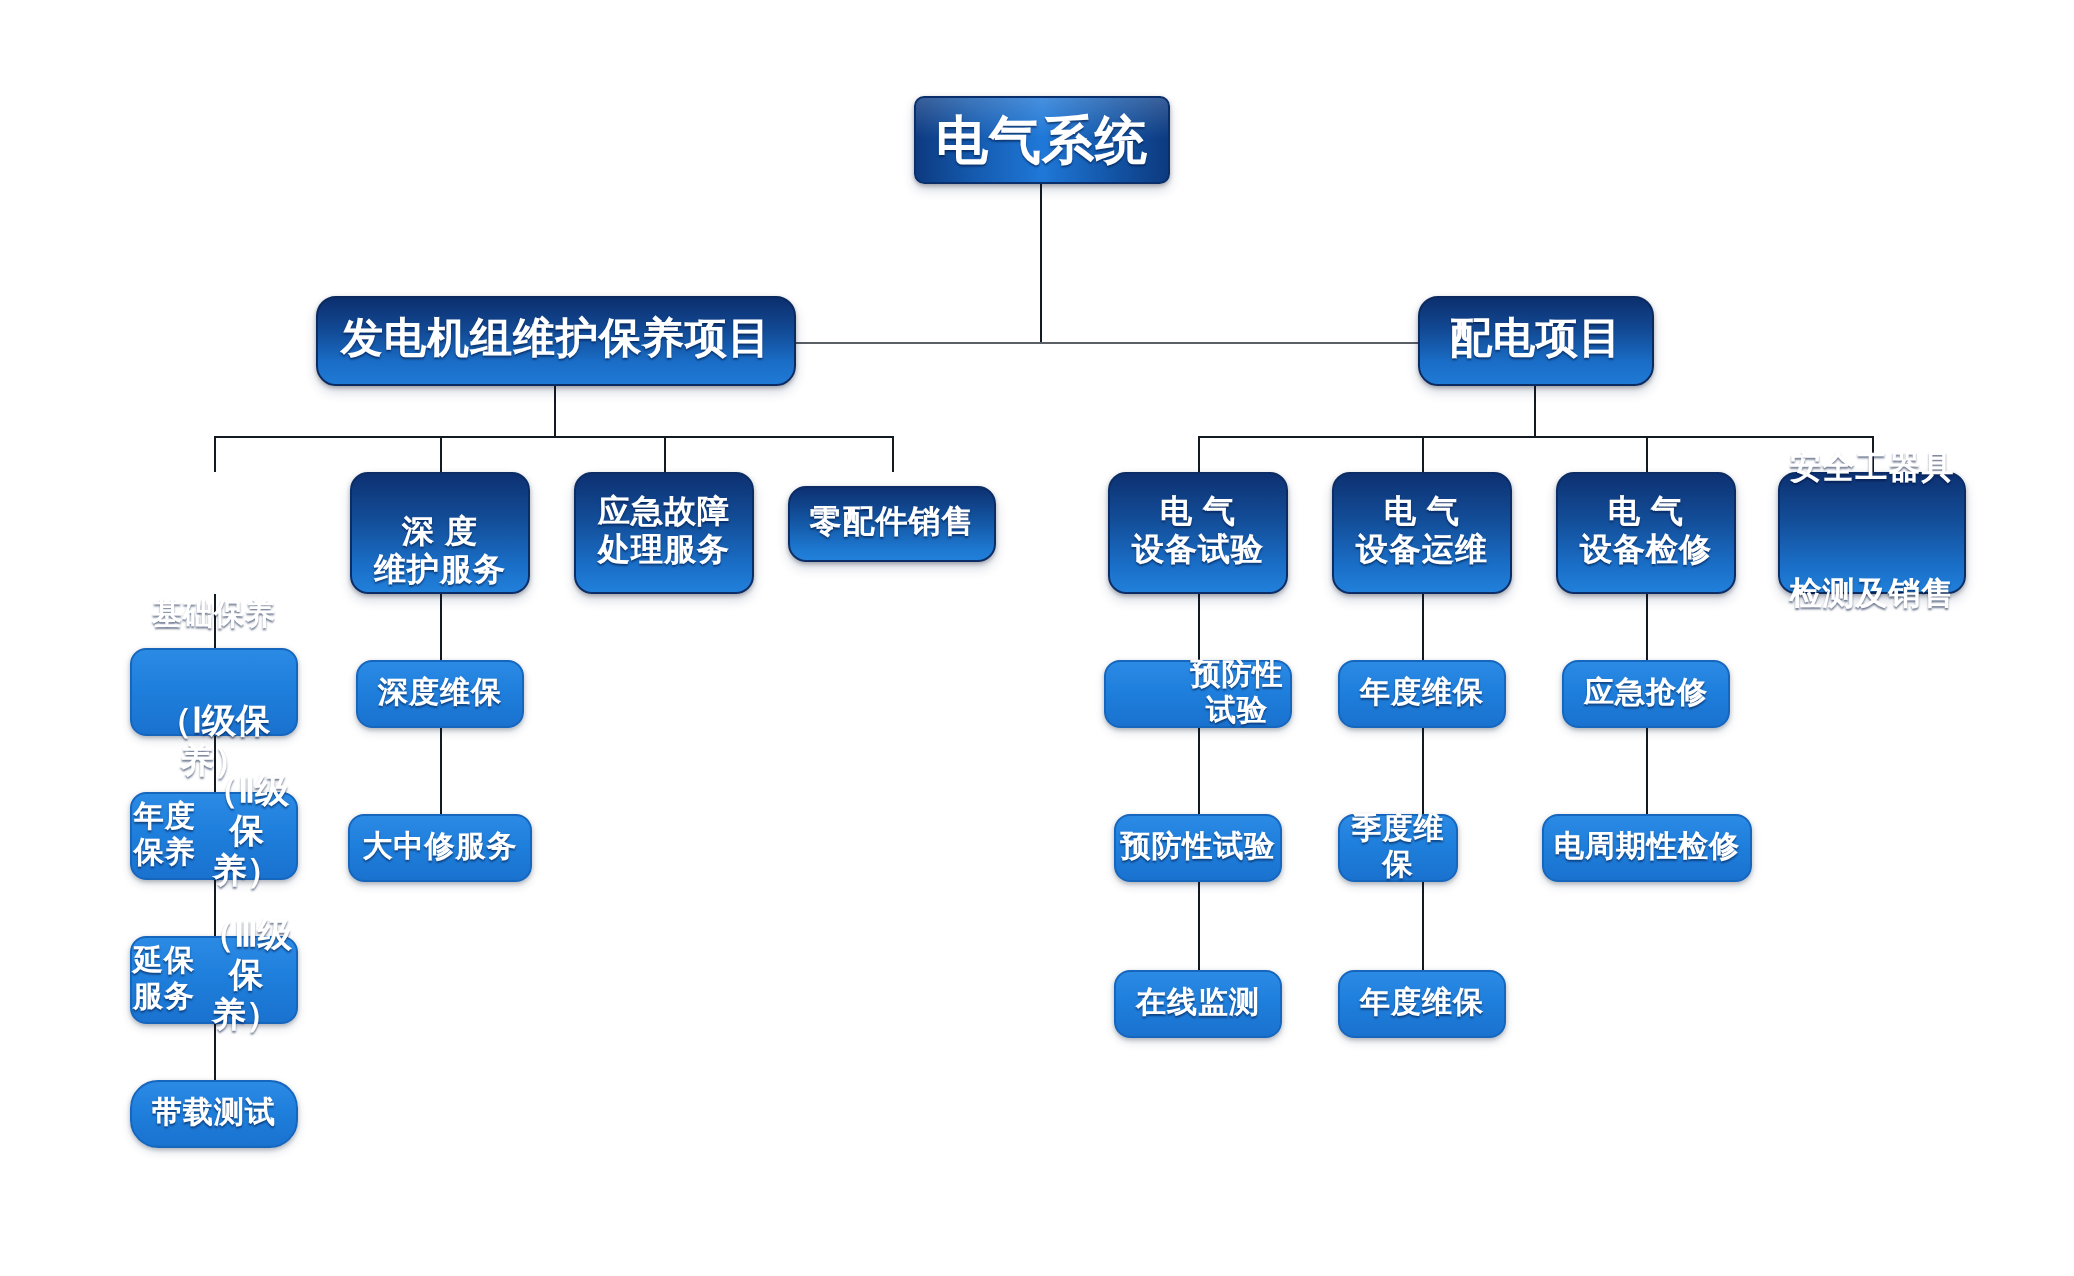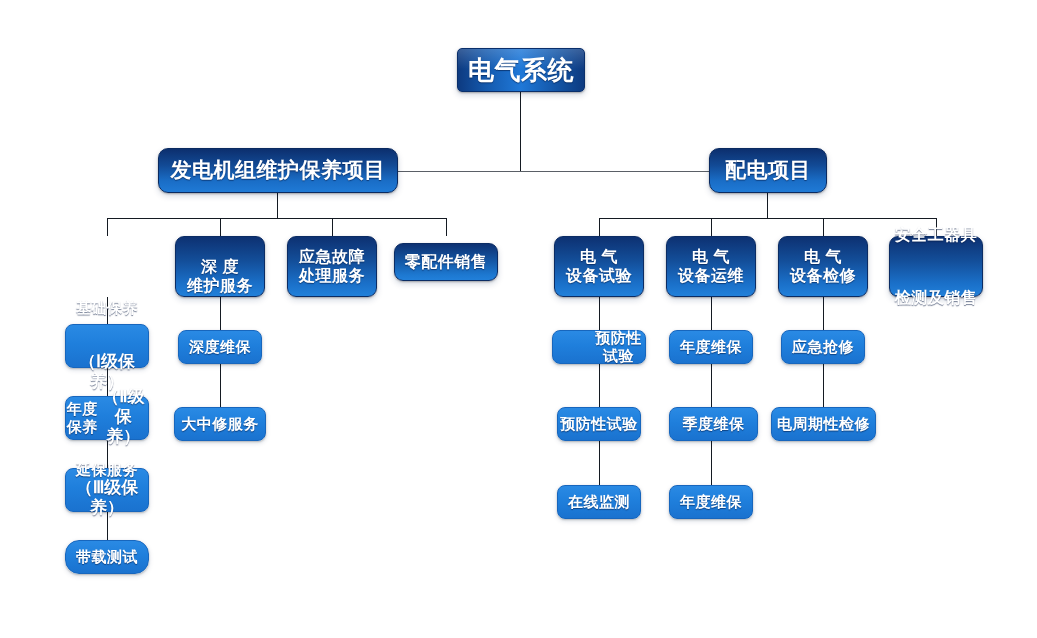--- a/index.html
+++ b/index.html
@@ -168,21 +168,21 @@
   <div class="node leaf" style="left:65px;top:324px;width:84px;height:44px;flex-direction:column;gap:36px;">
     <span class="l1">基础保养</span>
     <span class="sub">（Ⅰ级保养）</span>
   </div>
 
   <div class="node leaf" style="left:65px;top:396px;width:84px;height:44px;flex-direction:row;">
     <span class="l1">年度保养</span>
     <span class="sub">（Ⅱ级保养）</span>
   </div>
 
-  <div class="node leaf" style="left:65px;top:468px;width:84px;height:44px;flex-direction:column;">
+  <div class="node leaf" style="left:65px;top:468px;width:84px;height:44px;flex-direction:row;">
     <span class="l1">延保服务</span>
     <span class="sub">（Ⅲ级保养）</span>
   </div>
 
   <div class="node leaf" style="left:65px;top:540px;width:84px;height:34px;border-radius:14px;">
     <span class="l1">带载测试</span>
   </div>
 
   <div class="node leaf" style="left:178px;top:330px;width:84px;height:34px;align-items:center;">
     <span class="l1">深度维保</span>
@@ -201,21 +201,21 @@
   </div>
 
   <div class="node leaf" style="left:557px;top:485px;width:84px;height:34px;">
     <span class="l1">在线监测</span>
   </div>
 
   <div class="node leaf" style="left:669px;top:330px;width:84px;height:34px;">
     <span class="l1">年度维保</span>
   </div>
 
-  <div class="node leaf" style="left:669px;top:407px;width:89px;height:34px;">
+  <div class="node leaf" style="left:669px;top:407px;width:60px;height:34px;">
     <span class="l1">季度维保</span>
   </div>
 
   <div class="node leaf" style="left:669px;top:485px;width:84px;height:34px;">
     <span class="l1">年度维保</span>
   </div>
 
   <div class="node leaf" style="left:781px;top:330px;width:84px;height:34px;">
     <span class="l1">应急抢修</span>
   </div>

